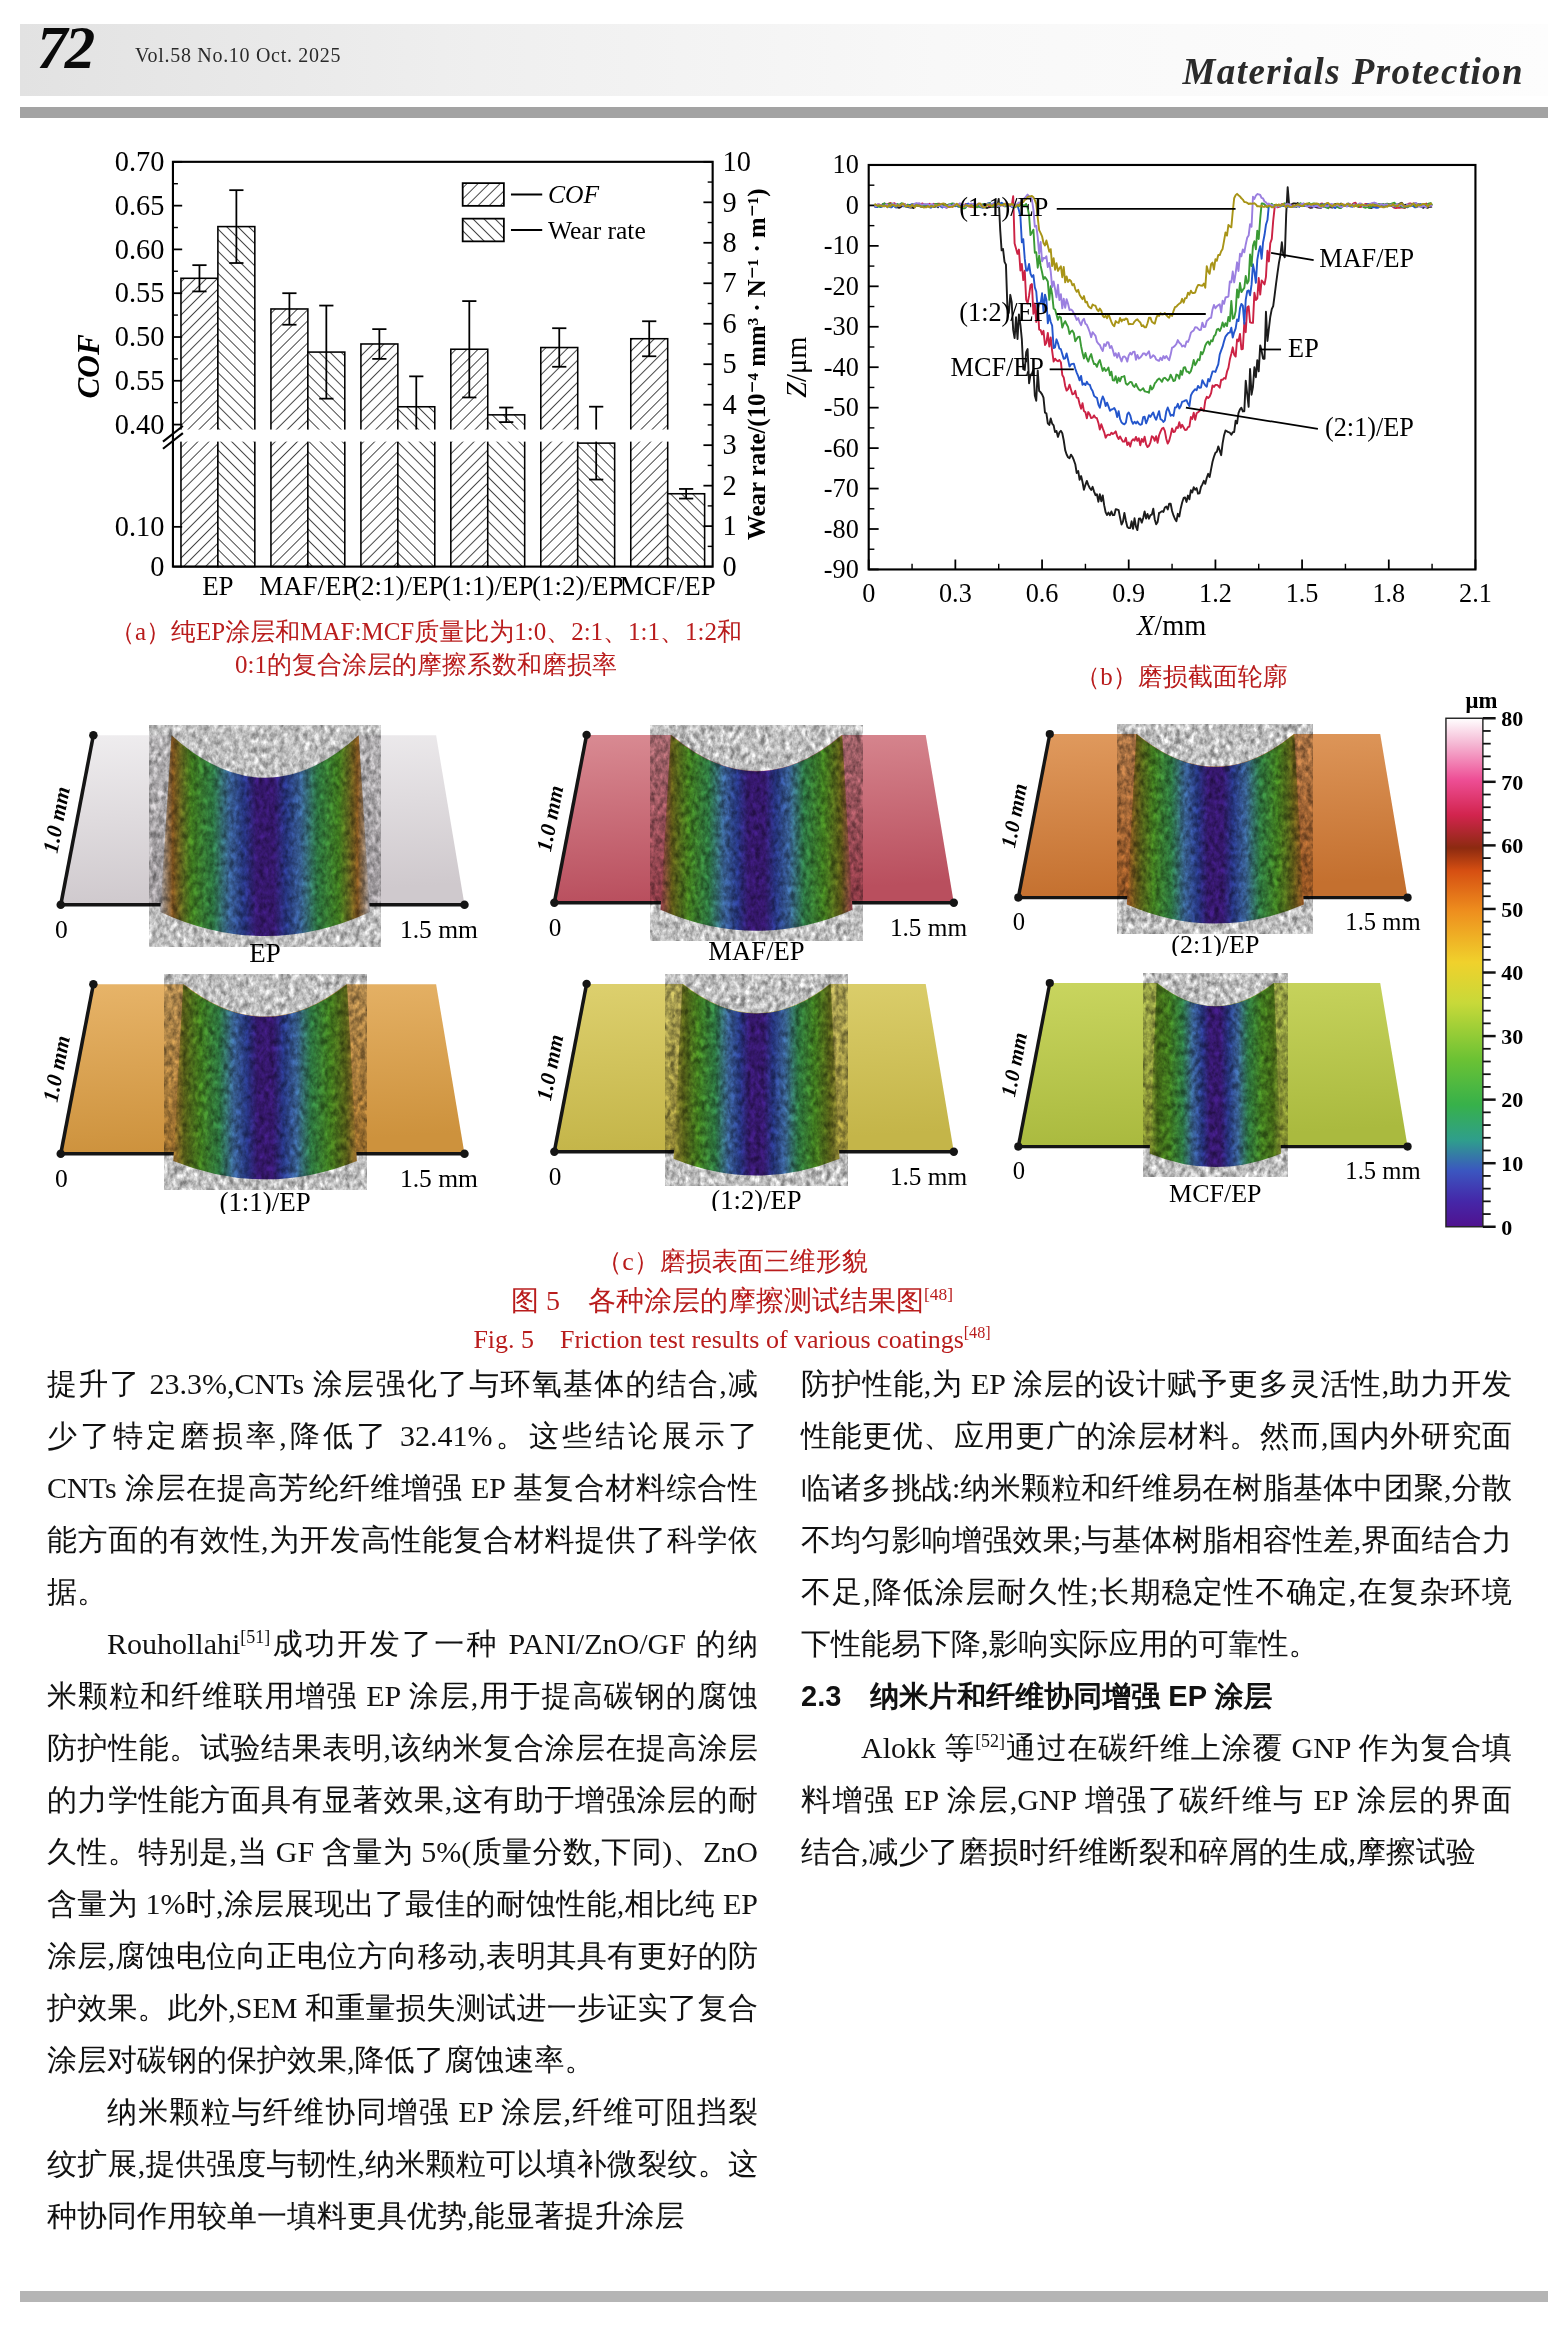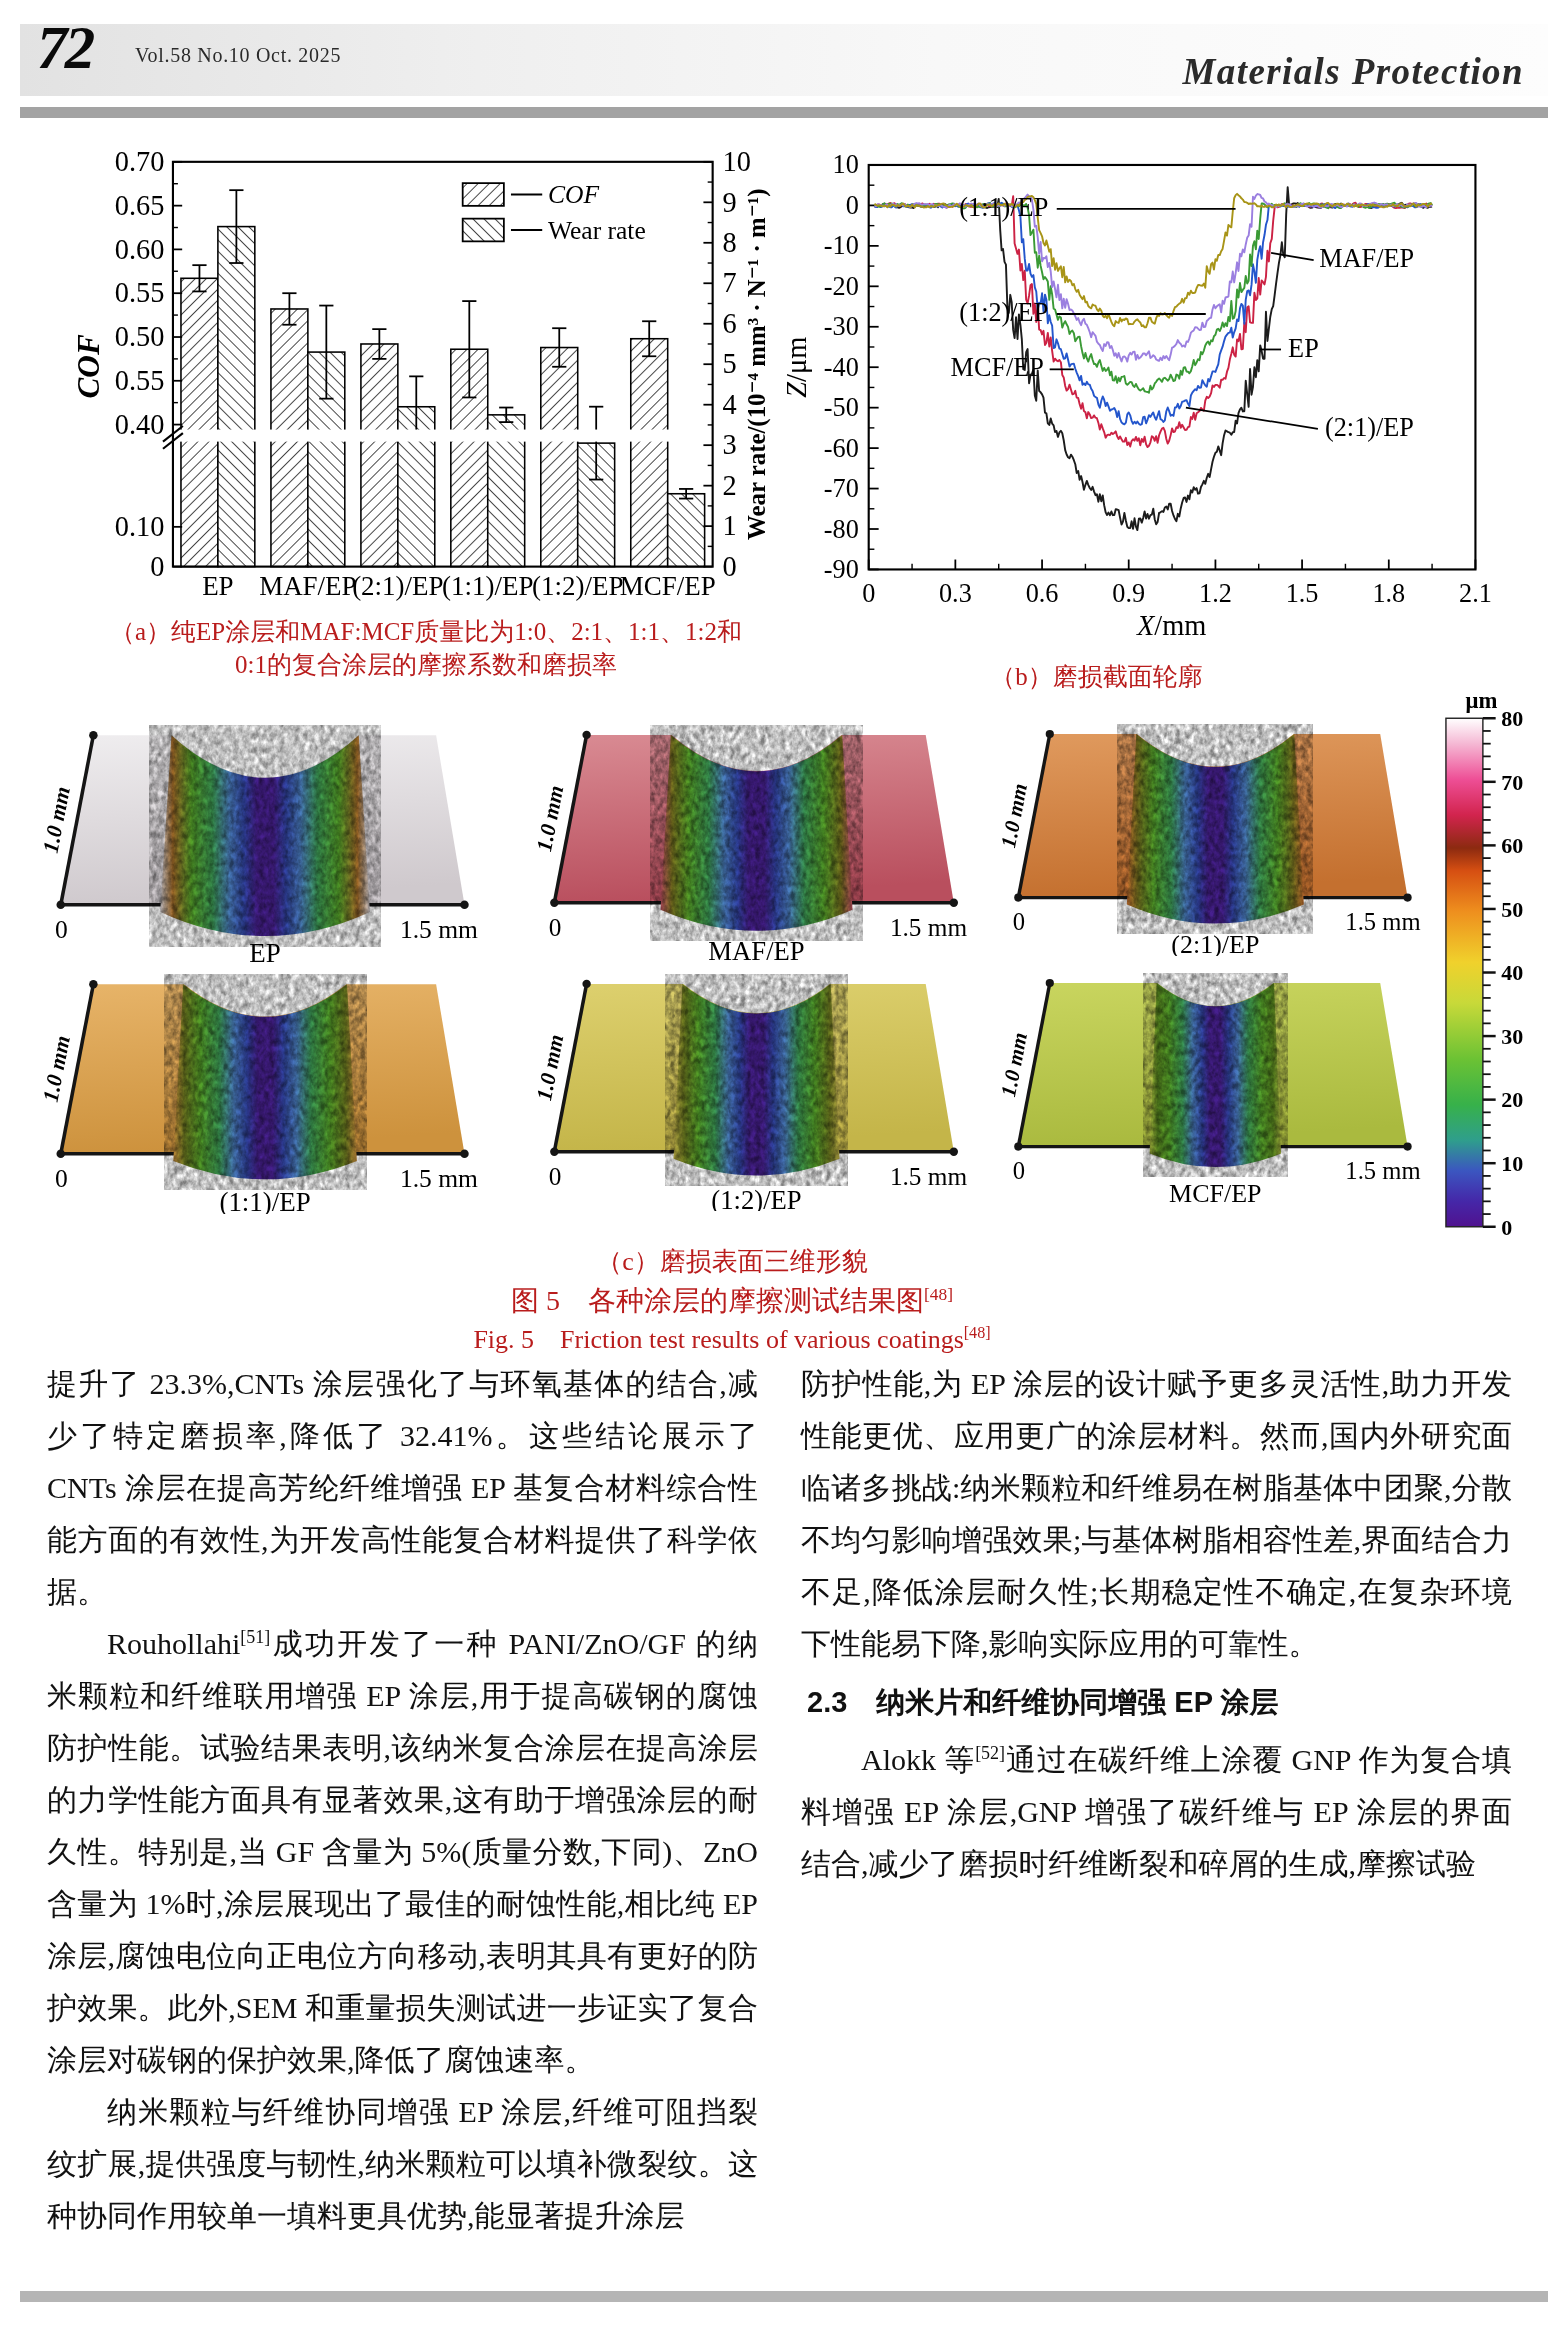--- a/index.html
+++ b/index.html
@@ -15,36 +15,36 @@
   #journal{right:44px;top:50px;font-size:37px;font-style:italic;font-weight:600;color:#2b2b2b;
     letter-spacing:1.4px;}
   #hdr-rule{left:20px;top:107px;width:1528px;height:10.7px;background:#a3a3a3;}
   #ftr-rule{left:20px;top:2291px;width:1528px;height:10.7px;background:#b5b5b5;}
   
   .chart-wrap{position:absolute;}
   .cap{position:absolute;text-align:center;font-size:25px;color:#b91c1c;}
   .cap sup{font-size:0.62em;}
   #caption-a1{left:85px;top:615px;width:682px;}
   #caption-a2{left:85px;top:648px;width:682px;}
-  #caption-b{left:777px;top:660px;width:639px;}
+  #caption-b{left:862px;top:660px;width:639px;}
   #caption-c{left:107px;top:1244px;width:1250px;font-size:26px;}
   #caption-cn{left:107px;top:1282px;width:1250px;font-size:28px;}
   #caption-en{left:107px;top:1322px;width:1250px;font-size:26px;}
   
   .panel{position:absolute;}
   .panel svg{display:block;width:100%;height:auto;}
   
   .col{position:absolute;width:711px;font-size:30px;line-height:52px;text-align:justify;}
   #col-left{left:47px;top:1358px;}
   #col-right{left:801px;top:1358px;}
   .para{text-indent:0;margin:0;}
   .para.ind{text-indent:2em;}
   .para sup{font-size:0.6em;line-height:0;}
   .heading{font-weight:bold;font-family:"Liberation Sans","DejaVu Sans",sans-serif;
-    font-size:29px;margin:6px;}
+    font-size:29px;margin:0;}
   svg text{font-family:"Liberation Serif","DejaVu Serif",serif;}
 </style>
 </head>
 <body>
 
 <div class="abs" id="hdr-banner"></div>
 <div class="abs" id="page-num">72</div>
 <div class="abs" id="issue">Vol.58 No.10 Oct. 2025</div>
 <div class="abs" id="journal">Materials Protection</div>
 <div class="abs" id="hdr-rule"></div>

